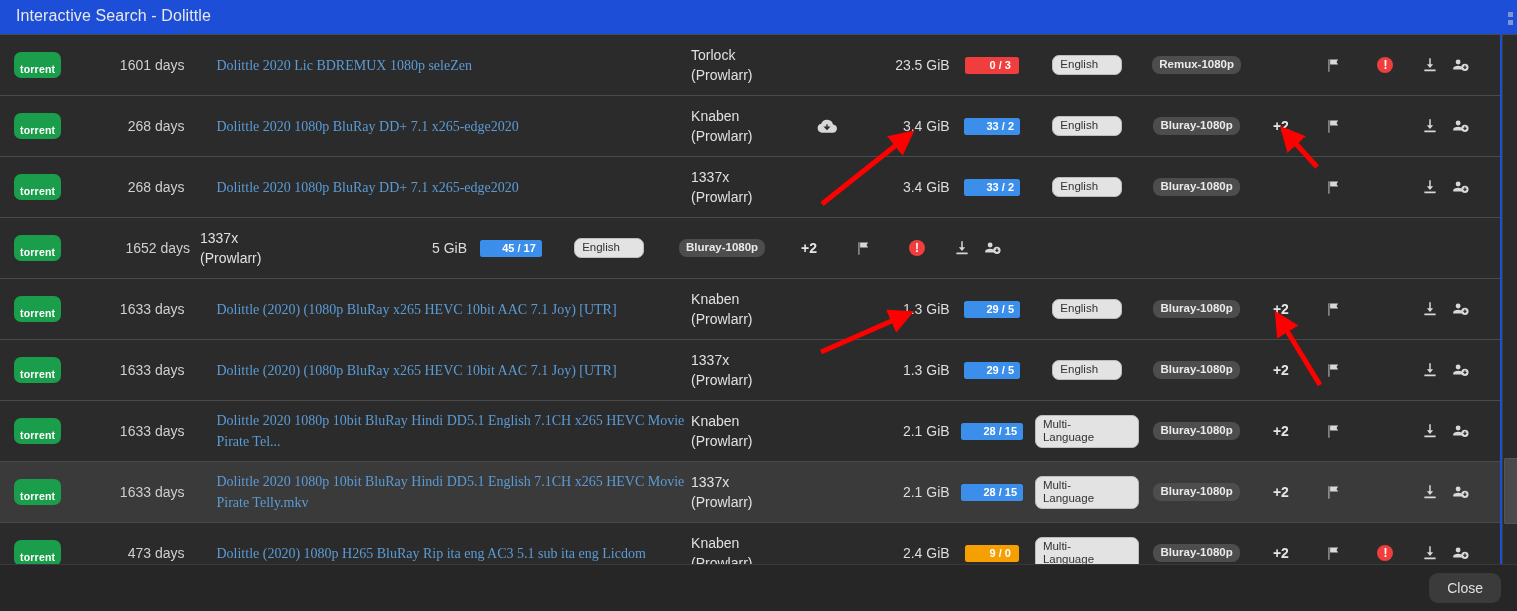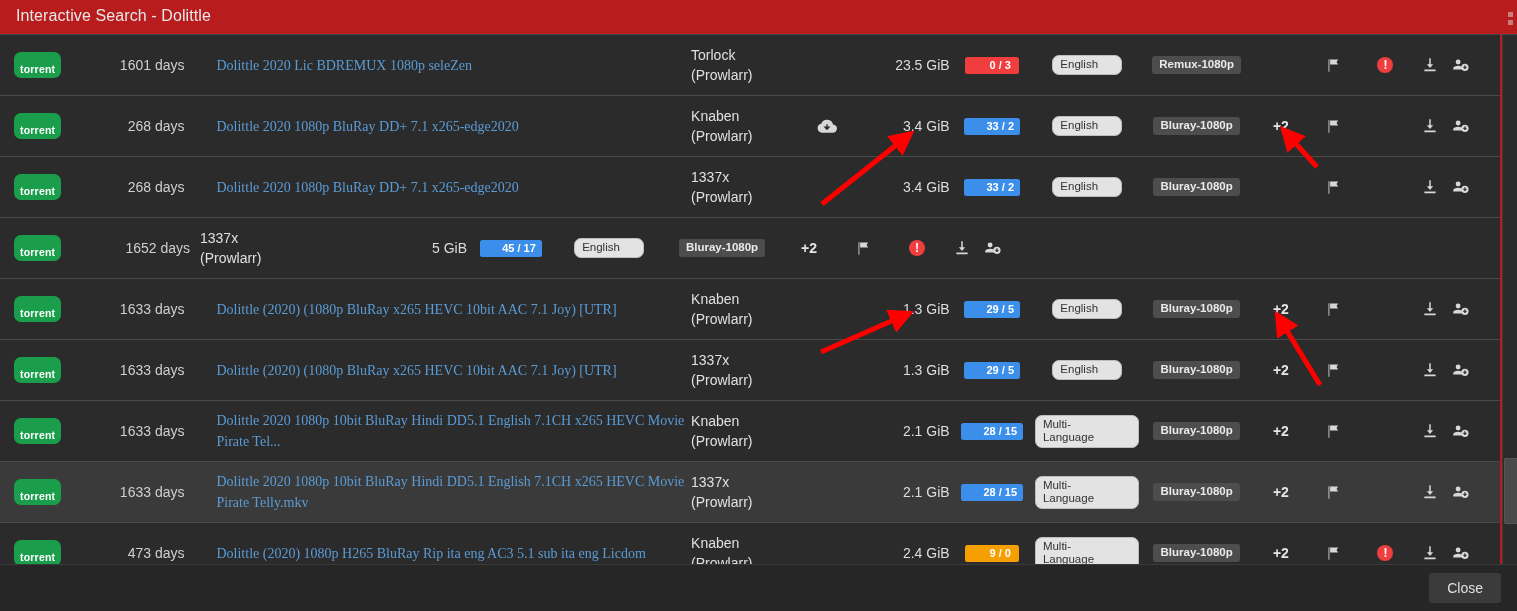--- a/index.html
+++ b/index.html
@@ -4,21 +4,21 @@
 <style>
   html,body{margin:0;padding:0;}
   body{
     width:1517px;height:611px;overflow:hidden;
     background:#262626;
     color:#e0e0e0;
     font-family:"Liberation Sans", sans-serif;
     font-size:14px;
     position:relative;
   }
-  .modal{position:absolute;inset:0;display:flex;flex-direction:column;background:#b91c1c;}
+  .modal{position:absolute;inset:0;display:flex;flex-direction:column;background:#1d4ed8;}
 
   
   .modal-header{
     height:34px;flex:0 0 34px;
     display:flex;align-items:flex-start;
     padding:6px 16px 0 16px;
     box-sizing:border-box;
     position:relative;
   }
   .modal-title{font-size:16px;color:#e8e8e8;letter-spacing:.1px;line-height:20px;}
@@ -75,21 +75,21 @@
     padding:2px 6px 3px 22px;border-radius:2.5px;line-height:12px;
     min-width:26px;text-align:center;
   }
   .badge-light{
     background:#e3e3e3;color:#333;font-size:11.5px;
     padding:2px 23px 3px 7px;border-radius:7px;line-height:13px;
     border:1px solid #bdbdbd;
   }
   .badge-dark{
     background:#4d4d4d;color:#eaeaea;font-size:11.5px;font-weight:bold;
-    padding:2px 7px 3px 7px;border-radius:3px;line-height:13px;
+    padding:2px 7px 3px 7px;border-radius:8px;line-height:13px;
   }
   .icon{display:inline-block;line-height:0;}
   .icon svg{display:block;}
   .warn-dot{
     width:16px;height:16px;border-radius:50%;background:#f03e3e;
     display:flex;align-items:center;justify-content:center;
     color:#fff;font-size:12px;font-weight:bold;line-height:1;
   }
   .warn-dot span{transform:translateY(-.5px);}
 
@@ -102,21 +102,21 @@
     position:absolute;left:1px;width:12px;background:#4a4a4a;border-radius:1px;
     top:423px;height:64px;border:1px solid #555;
   }
 
   
   .modal-footer{
     flex:0 0 46px;height:46px;display:flex;align-items:center;justify-content:flex-end;
     padding-right:16px;background:#262626;border-top:1px solid #3a3a3a;
   }
   .btn-close{
-    background:#3b3b3b;color:#e0e0e0;border:none;border-radius:3px;
+    background:#3b3b3b;color:#e0e0e0;border:none;border-radius:9px;
     padding:7px 18px;font-size:14px;font-family:"Liberation Sans", sans-serif;
     cursor:pointer;
   }
 
   
   .annots{position:absolute;inset:0;pointer-events:none;}
 </style>
 </head>
 <body>
 

